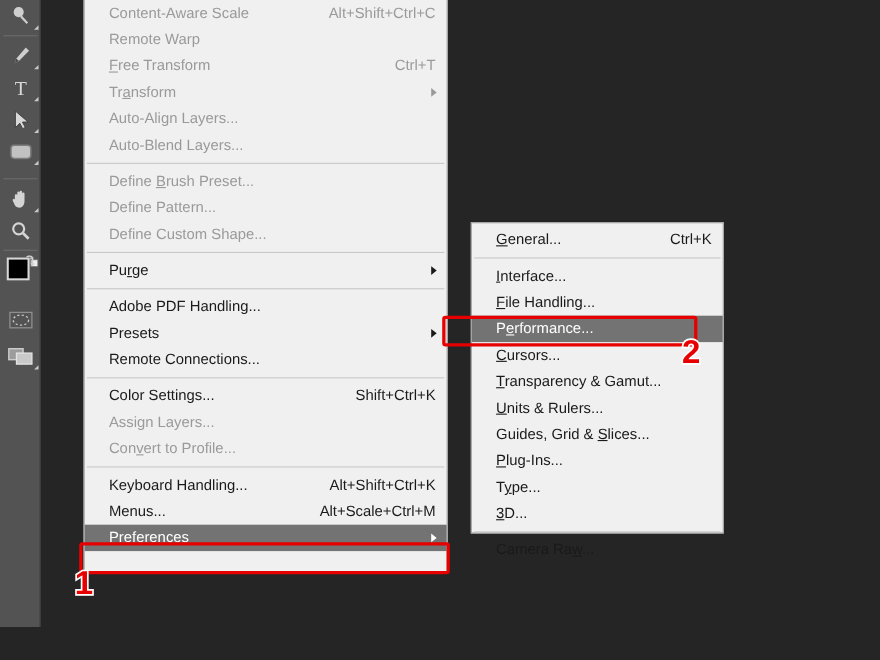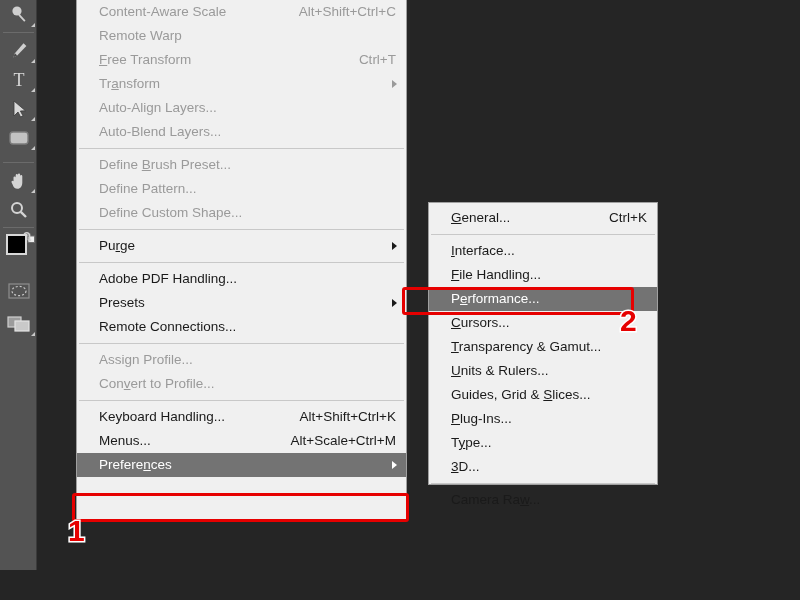--- a/index.html
+++ b/index.html
@@ -330,22 +330,26 @@
         <span class="label">Adobe PDF Handling...</span>
       </div>
       <div class="mi">
         <span class="label">Presets</span>
         <span class="arrow"></span>
       </div>
       <div class="mi">
         <span class="label">Remote Connections...</span>
       </div>
       <div class="sep"></div>
-      <div class="mi disabled">
-        <span class="label">Assign Profile...</span>
+      <div class="mi">
+        <span class="label">Color Settin<u>g</u>s...</span>
+        <span class="accel">Shift+Ctrl+K</span>
+      </div>
+      <div class="mi disabled">
+        <span class="label">Assign Layers...</span>
       </div>
       <div class="mi disabled">
         <span class="label">Con<u>v</u>ert to Profile...</span>
       </div>
       <div class="sep"></div>
       <div class="mi">
         <span class="label">Keyboard Handling...</span>
         <span class="accel">Alt+Shift+Ctrl+K</span>
       </div>
       <div class="mi">

